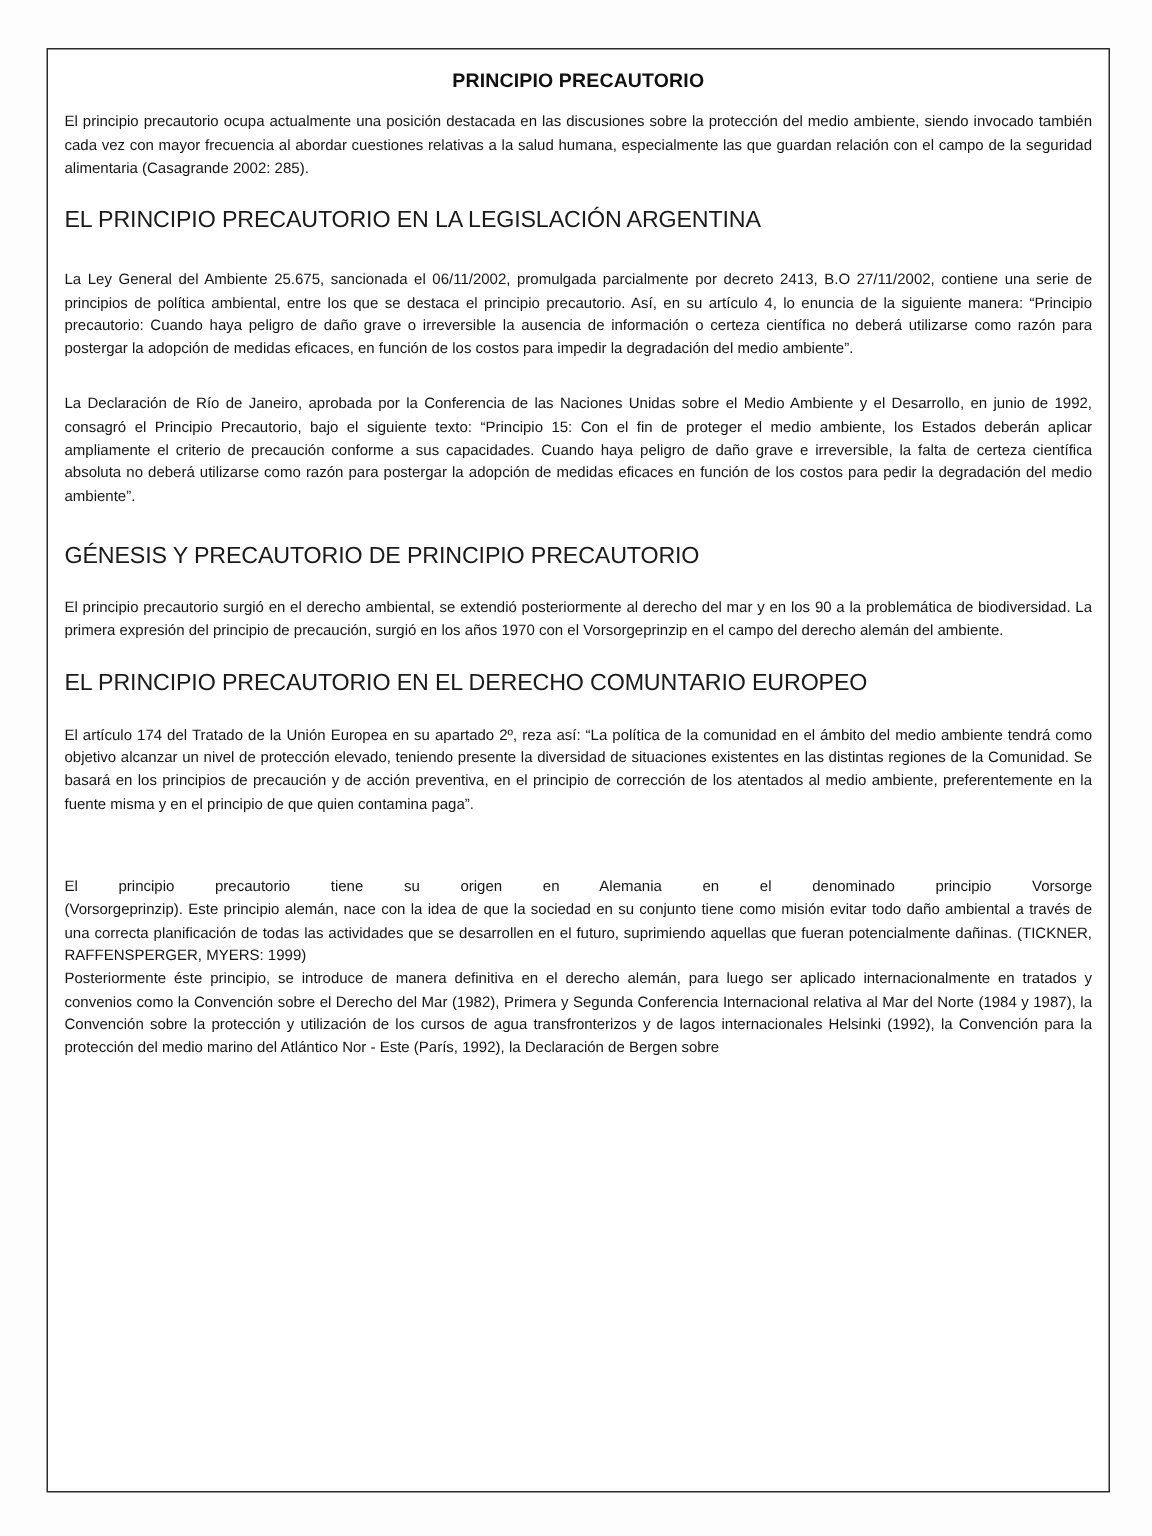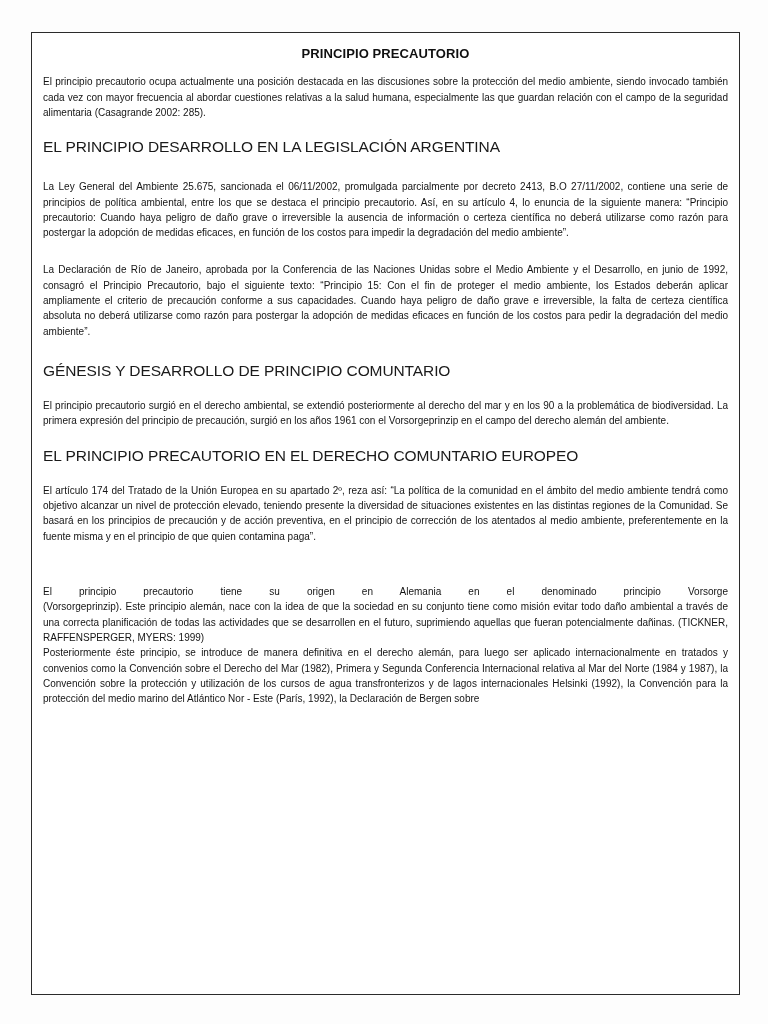--- a/index.html
+++ b/index.html
@@ -83,38 +83,38 @@
 
 <div id="page-view">
   <div id="doc-page">
 
     <h1 class="doc-title">PRINCIPIO PRECAUTORIO</h1>
 
     <p class="body-par">El principio precautorio ocupa actualmente una posición destacada en las discusiones sobre la protección del medio ambiente, siendo invocado también cada vez con mayor frecuencia al abordar cuestiones relativas a la salud humana, especialmente las que guardan relación con el campo de la seguridad alimentaria (Casagrande 2002: 285).</p>
 
     <div class="gap-md"></div>
 
-    <h2 class="section-heading">EL PRINCIPIO DESARROLLO EN LA LEGISLACIÓN ARGENTINA</h2>
+    <h2 class="section-heading">EL PRINCIPIO PRECAUTORIO EN LA LEGISLACIÓN ARGENTINA</h2>
 
     <div class="gap-lg"></div>
 
     <p class="body-par">La Ley General del Ambiente 25.675, sancionada el 06/11/2002, promulgada parcialmente por decreto 2413, B.O 27/11/2002, contiene una serie de principios de política ambiental, entre los que se destaca el principio precautorio. Así, en su artículo 4, lo enuncia de la siguiente manera: “Principio precautorio: Cuando haya peligro de daño grave o irreversible la ausencia de información o certeza científica no deberá utilizarse como razón para postergar la adopción de medidas eficaces, en función de los costos para impedir la degradación del medio ambiente”.</p>
 
     <div class="gap-lg"></div>
 
 
     <p class="body-par">La Declaración de Río de Janeiro, aprobada por la Conferencia de las Naciones Unidas sobre el Medio Ambiente y el Desarrollo, en junio de 1992, consagró el Principio Precautorio, bajo el siguiente texto: “Principio 15: Con el fin de proteger el medio ambiente, los Estados deberán aplicar ampliamente el criterio de precaución conforme a sus capacidades. Cuando haya peligro de daño grave e irreversible, la falta de certeza científica absoluta no deberá utilizarse como razón para postergar la adopción de medidas eficaces en función de los costos para pedir la degradación del medio ambiente”.</p>
 
     <div class="gap-lg"></div>
 
-    <h2 class="section-heading">GÉNESIS Y DESARROLLO DE PRINCIPIO COMUNTARIO</h2>
+    <h2 class="section-heading">GÉNESIS Y PRECAUTORIO DE PRINCIPIO PRECAUTORIO</h2>
 
     <div class="gap-md"></div>
 
-    <p class="body-par">El principio precautorio surgió en el derecho ambiental, se extendió posteriormente al derecho del mar y en los 90 a la problemática de biodiversidad. La primera expresión del principio de precaución, surgió en los años 1961 con el Vorsorgeprinzip en el campo del derecho alemán del ambiente.</p>
+    <p class="body-par">El principio precautorio surgió en el derecho ambiental, se extendió posteriormente al derecho del mar y en los 90 a la problemática de biodiversidad. La primera expresión del principio de precaución, surgió en los años 1970 con el Vorsorgeprinzip en el campo del derecho alemán del ambiente.</p>
 
     <div class="gap-md"></div>
 
     <h2 class="section-heading">EL PRINCIPIO PRECAUTORIO EN EL DERECHO COMUNTARIO EUROPEO</h2>
 
     <div class="gap-md"></div>
 
     <p class="body-par">El artículo 174 del Tratado de la Unión Europea en su apartado 2º, reza así: “La política de la comunidad en el ámbito del medio ambiente tendrá como objetivo alcanzar un nivel de protección elevado, teniendo presente la diversidad de situaciones existentes en las distintas regiones de la Comunidad. Se basará en los principios de precaución y de acción preventiva, en el principio de corrección de los atentados al medio ambiente, preferentemente en la fuente misma y en el principio de que quien contamina paga”.</p>
 
     <div class="gap-xl"></div>

